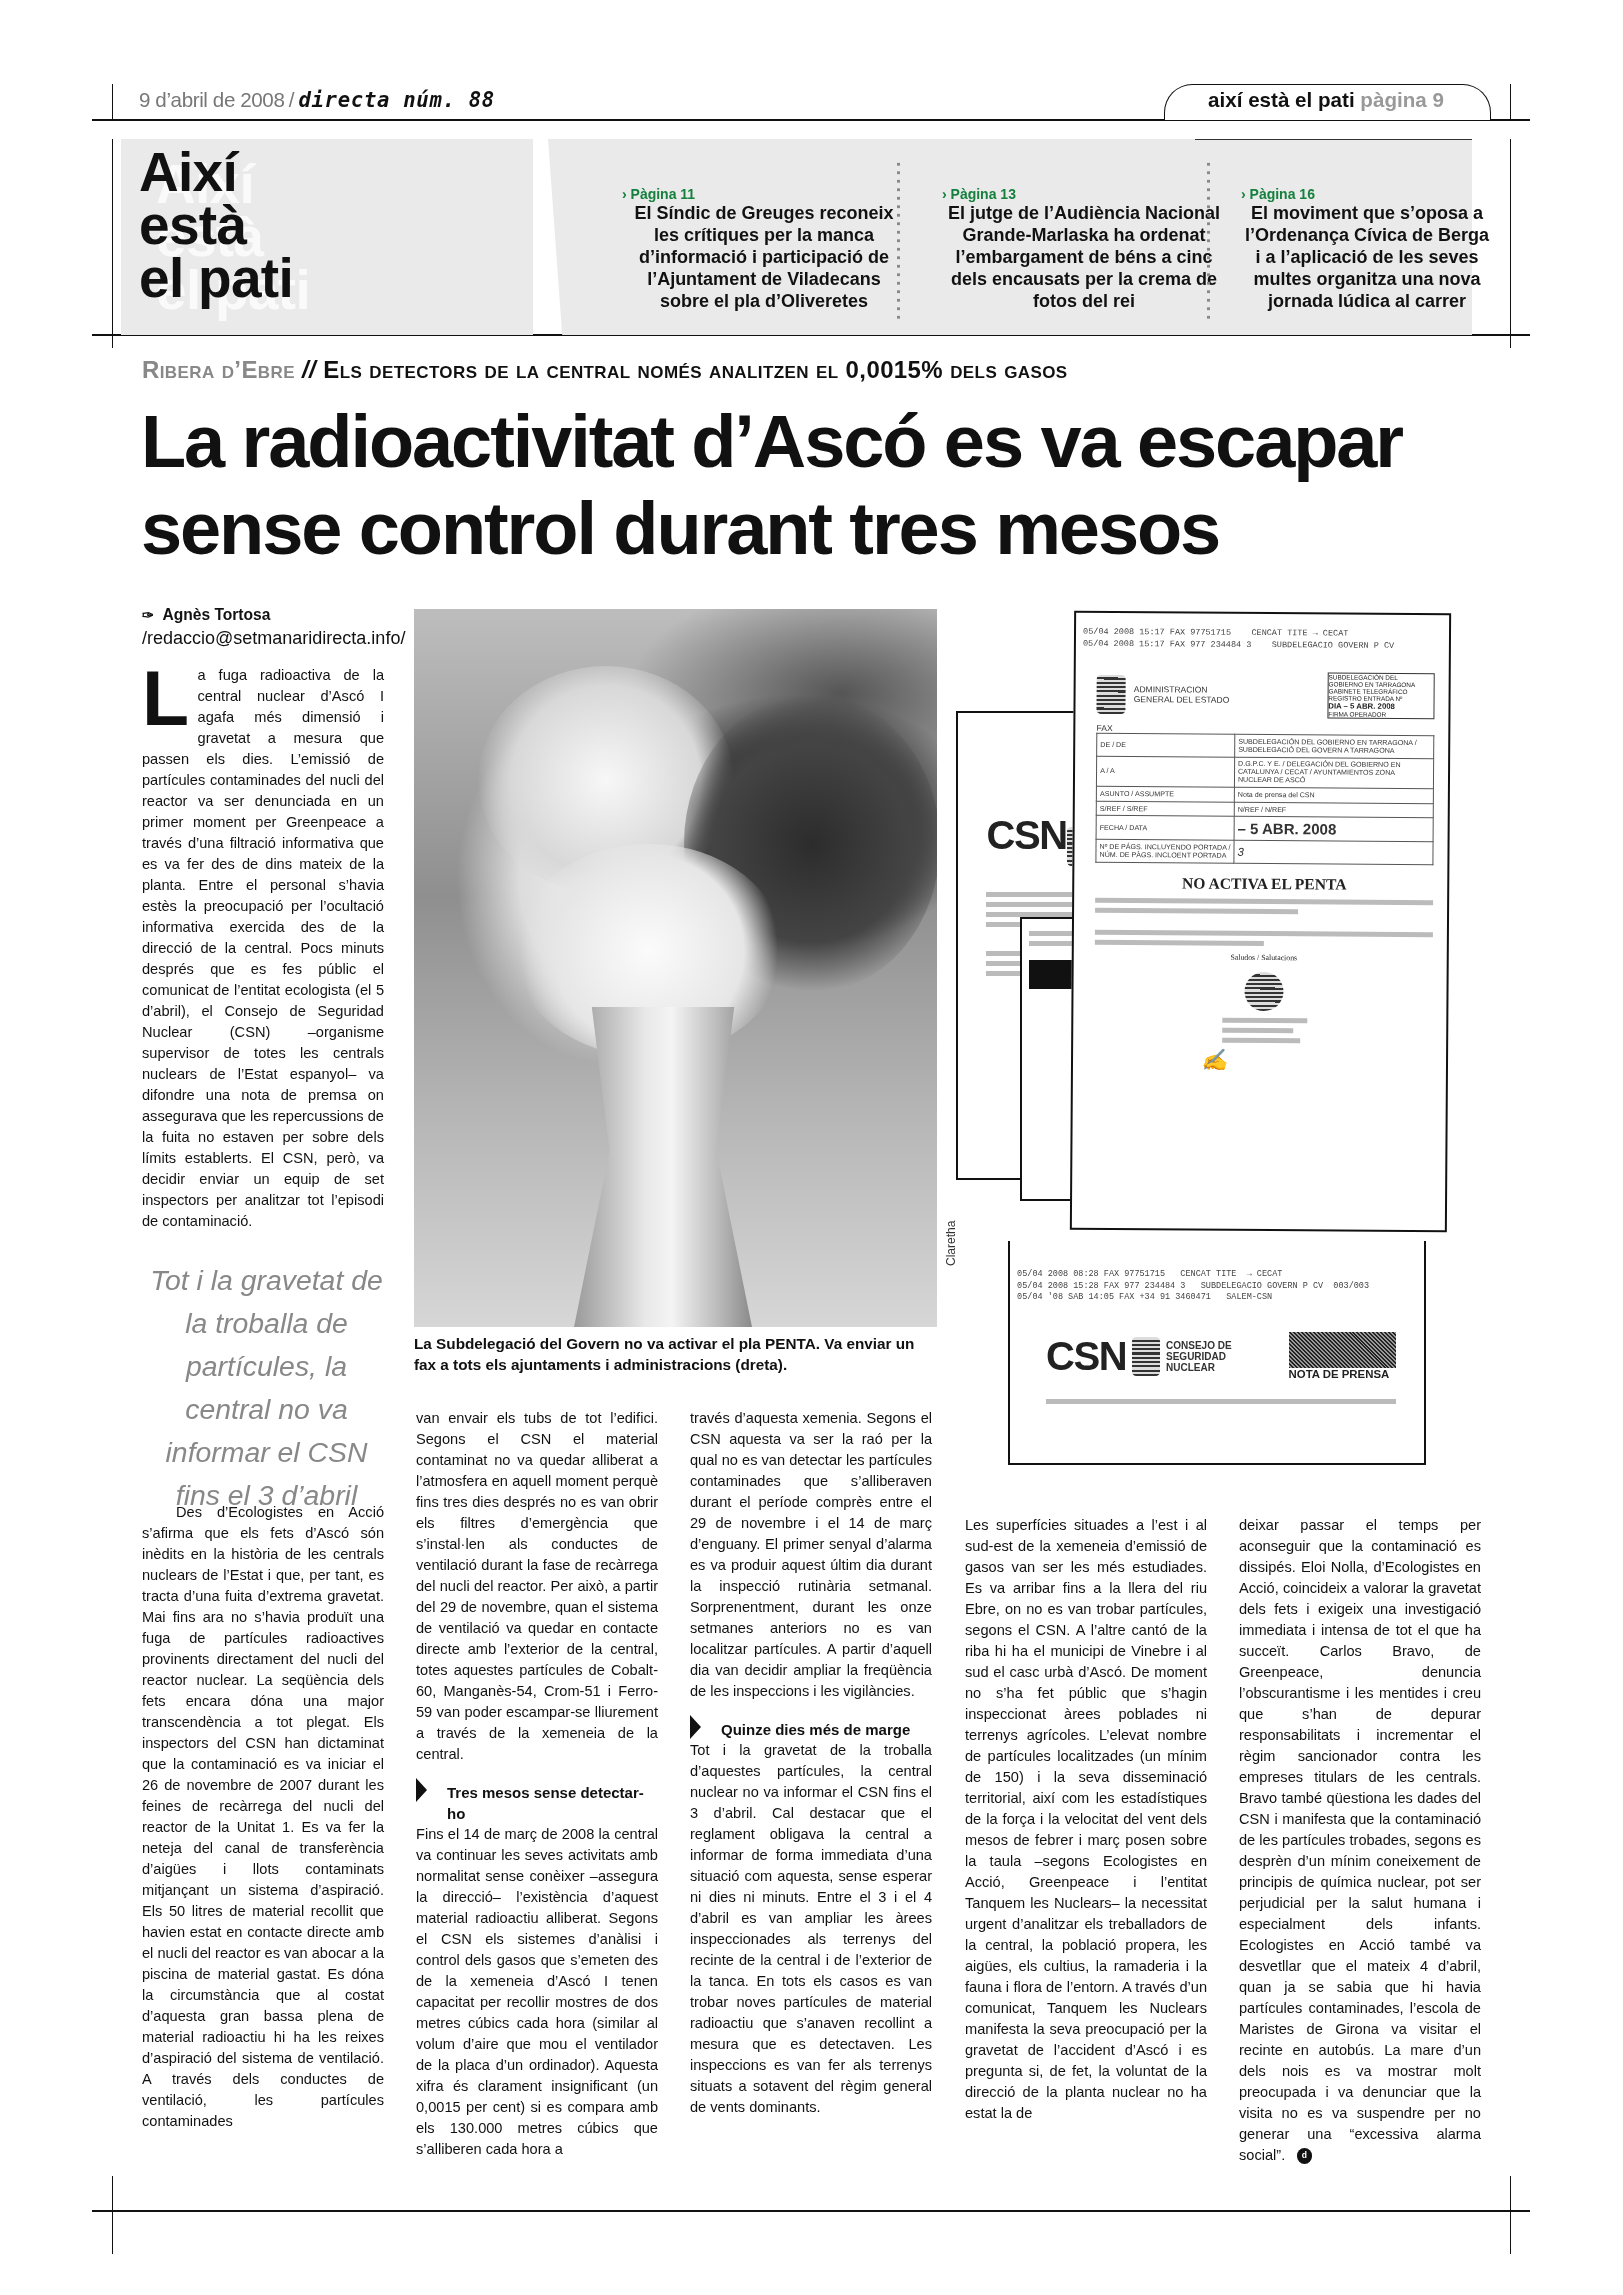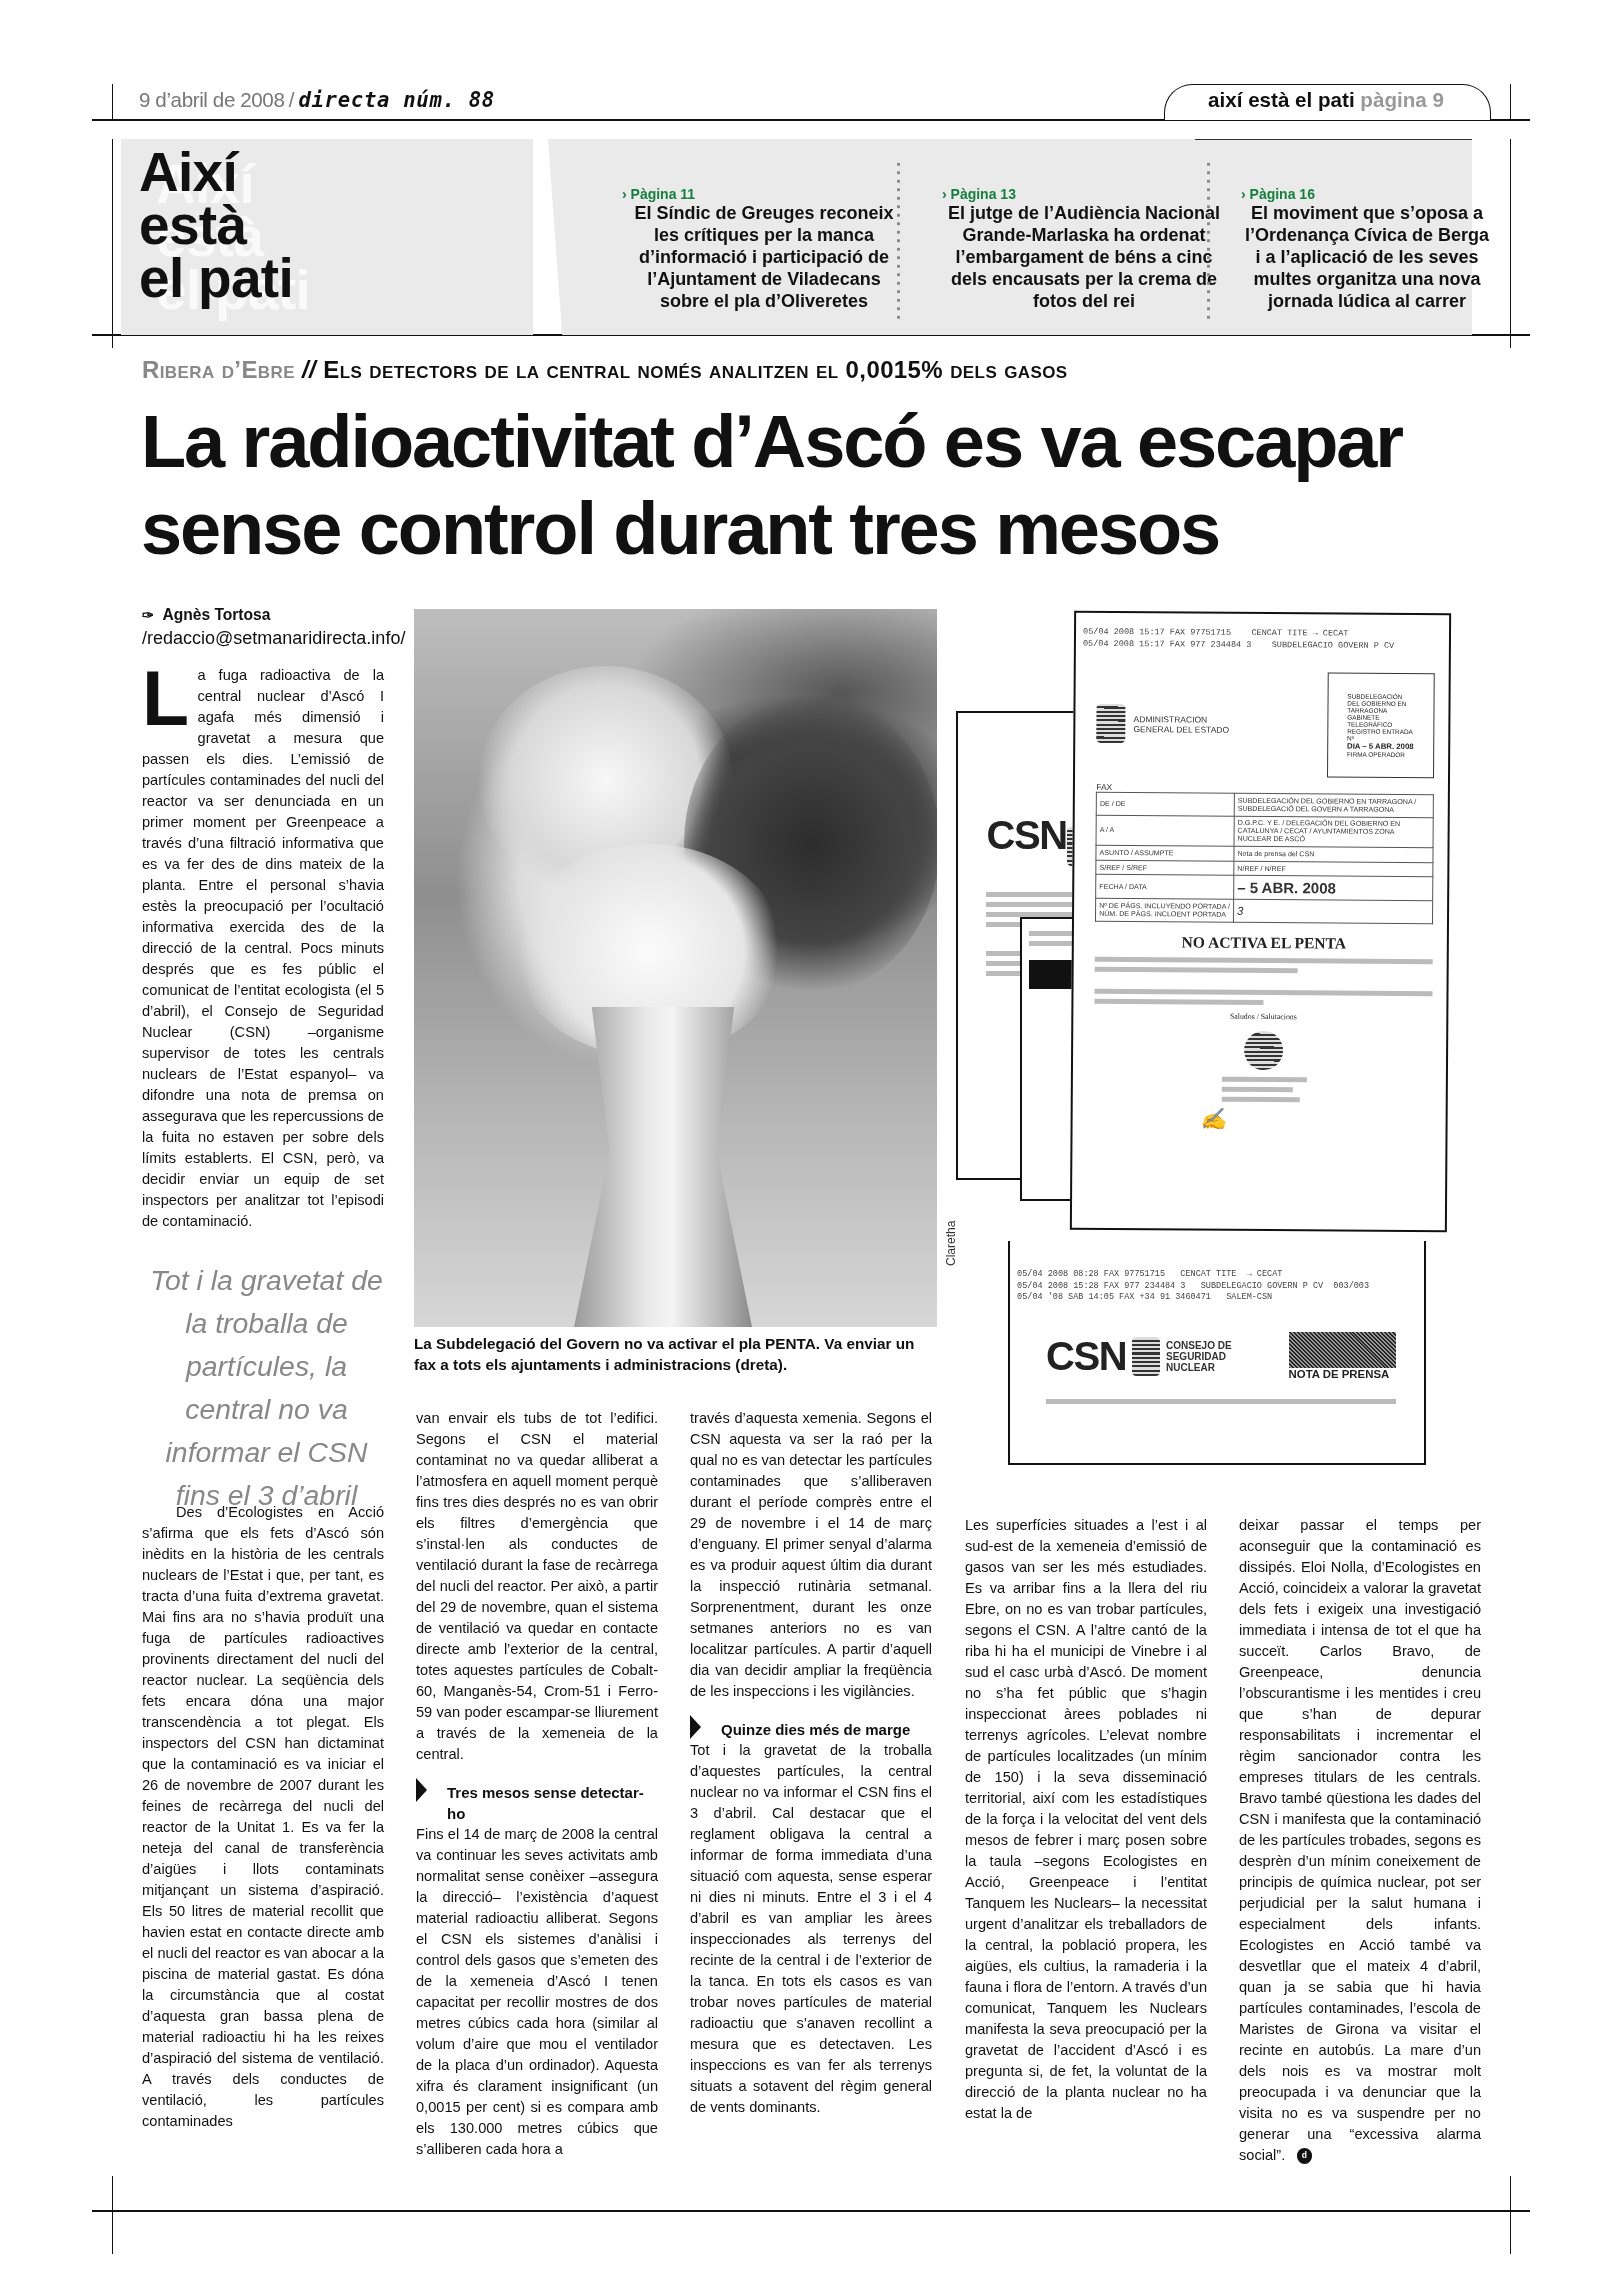--- a/index.html
+++ b/index.html
@@ -77,21 +77,21 @@
   .doc-bottom { left: 1008px; top: 1241px; width: 418px; height: 224px; border-top: none; }
   .doc-mid { left: 1020px; top: 917px; width: 71px; height: 284px; border-right:none; }
   .doc .faxhdr { font-size: 8.5px; color:#444; line-height: 11.4px; font-family: "Liberation Mono", monospace; padding: 14.2px 7.1px 0 7.1px; }
   .doc .csn { font-size: 40px; font-weight: bold; font-family: "Liberation Sans", sans-serif; letter-spacing: -1.4px; }
   .doc .crest { display:inline-block; width: 28.4px; height: 39px; background: repeating-linear-gradient(0deg, #333 0 2.1px, #ddd 2.1px 4.3px); vertical-align: middle; border-radius: 4.3px; }
   .doc .line { height: 5px; background: #bbb; margin: 5px 0; }
   .doc .title { font-weight: bold; font-size: 15.6px; text-align: center; margin: 11.4px 0 5.7px; }
   .doc table { border-collapse: collapse; width: 100%; font-size: 7.1px; font-family: "Liberation Sans", sans-serif; }
   .doc td { border: 0.7px solid #555; padding: 2.8px; color:#333; }
   .doc .adm { font-size: 8.5px; font-family: "Liberation Sans", sans-serif; color:#333; }
-  .doc .stamp { border: 0.7px solid #333; font-size: 6.4px; padding: 19px; font-family: "Liberation Sans", sans-serif; }
+  .doc .stamp { border: 0.7px solid #333; font-size: 6.4px; padding: 0; font-family: "Liberation Sans", sans-serif; }
   .doc .sig { font-size: 21.3px; font-style: italic; color:#333; }
   .doc .nota { font-size: 11.4px; font-weight: bold; font-family: "Liberation Sans", sans-serif; }
   .doc .noise { width: 107px; height: 36px; background: repeating-linear-gradient(45deg, #222 0 1.4px, #999 1.4px 2.8px); }
 
   .end-icon { display:inline-block; width: 15.6px; height: 15.6px; border-radius: 50%; background:#111; color:#fff; font-size: 8.5px; line-height: 15.6px; text-align:center; font-weight:bold; margin-left: 11.4px; vertical-align: middle; text-indent: 0; }
 </style>
 </head>
 <body>
 
 <div class="vline" style="left:112px; top:84px; height:37px;"></div>

